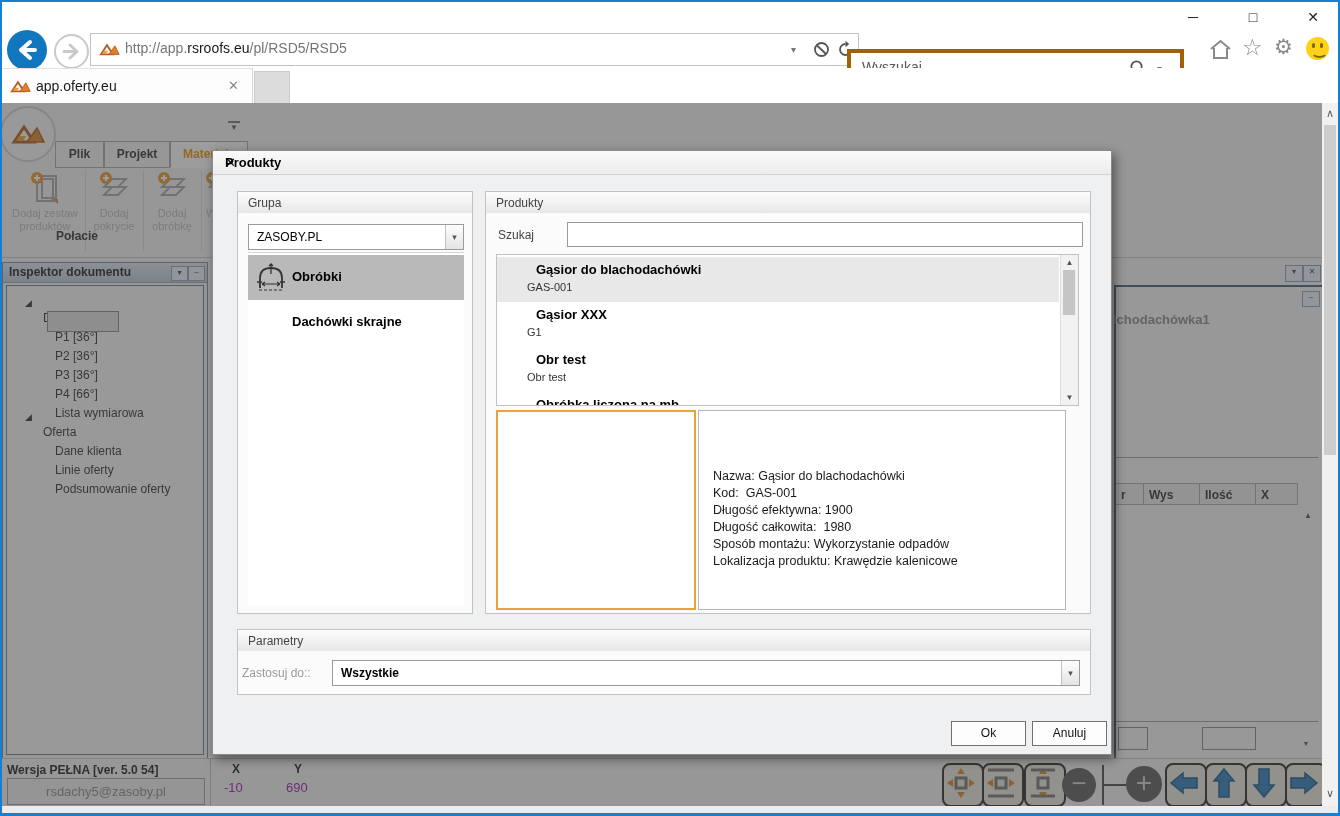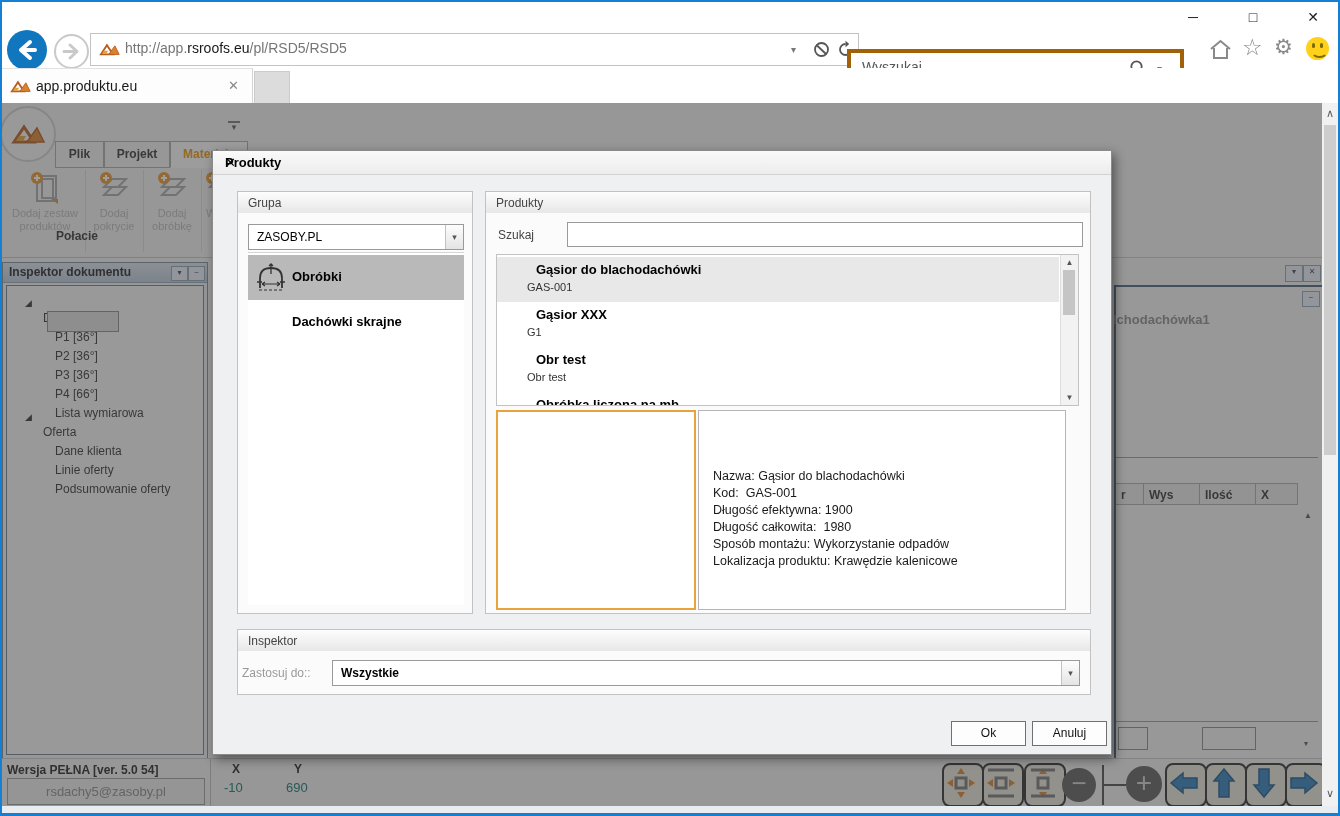--- a/index.html
+++ b/index.html
@@ -50,21 +50,21 @@
   .insp-body{position:absolute;left:3px;top:22px;width:196px;height:468px;border:1px solid #6d7d8d;background:#f4f4f4;}
   .tree-item{position:absolute;font-size:12px;color:#333;white-space:nowrap;margin-top:16px;}
   .tree-glyph{position:absolute;font-size:9px;color:#333;}
   .tree-sel{position:absolute;left:40px;top:144px;width:70px;height:19px;border:1px solid #8a8a8a;background:#dedede;}
   
   .statusbar{left:0;top:655px;width:1320px;height:48px;background:#f0f0f0;border-top:1px solid #c8c8c8;}
   .ver{position:absolute;left:5px;top:4px;font-weight:bold;font-size:12px;color:#222;}
   .acct{position:absolute;left:5px;top:19px;width:196px;height:25px;border:1px solid #9a9a9a;text-align:center;color:#8a8a8a;font-size:13px;line-height:25px;background:#ededed;}
   .vsep{position:absolute;left:208px;top:0;width:1px;height:48px;background:#bdbdbd;}
   .xy-lab{position:absolute;top:3px;font-size:12px;color:#222;font-weight:bold;}
-  .xy-val{position:absolute;top:21px;font-size:13px;color:#0f766e;}
+  .xy-val{position:absolute;top:21px;font-size:13px;color:#a21caf;}
   .sq-btn{position:absolute;top:660px;width:38px;height:40px;border:2px solid #2c2c2c;border-radius:8px;background:#e6e4da;z-index:10;}
   .zoom-circle{position:absolute;border-radius:50%;background:#5c5c5c;color:#cfcfcf;text-align:center;z-index:10;}
   
   .bgp-border{left:1112px;top:182px;width:206px;height:472px;border:2px solid #46627f;background:#f2f2f2;}
   .bgp-caption{position:absolute;font-weight:bold;font-size:13px;color:#8a8a8a;white-space:nowrap;}
   .bgp-th{position:absolute;top:380px;height:22px;background:#e9e9e9;border:1px solid #aaa;border-left:none;font-weight:bold;font-size:12px;color:#333;line-height:22px;padding-left:5px;box-sizing:border-box;}
   
   .bscroll{left:1322px;top:103px;width:16px;height:703px;background:#f1f1f1;}
   .bscroll .thumb{position:absolute;left:2px;top:22px;width:12px;height:330px;background:#cdcdcd;}
   .bscroll .arr{position:absolute;left:0;width:16px;text-align:center;color:#5a5a5a;font-size:11px;}
@@ -155,21 +155,21 @@
     </div>
   </div>
 
   <div class="ab tabbar">
     <div class="tab">
       <svg class="ab" style="left:8px;top:10px;" width="22" height="15" viewBox="0 0 36 24">
         <path d="M3 20 L13 5 L23 20 Z" fill="none" stroke="#b85c20" stroke-width="3"></path>
         <path d="M16 20 L26 6 L33 20 Z" fill="#d9822b" stroke="#b85c20" stroke-width="1.5"></path>
         <path d="M5 19 L12 19 L15 14 L8 14 Z" fill="#e2a23c"></path>
       </svg>
-      <span class="tab-title">app.produktu.eu</span>
+      <span class="tab-title">app.oferty.eu</span>
       <span class="tab-close">✕</span>
     </div>
     <div class="tab-stub"></div>
   </div>
 
   <div class="ab page">
 
     <div class="ab logo-circle">
       <svg class="ab" style="left:8px;top:14px;" width="38" height="24" viewBox="0 0 36 24">
         <path d="M3 20 L13 5 L23 20 Z" fill="none" stroke="#b85c20" stroke-width="3"></path>
@@ -399,21 +399,21 @@
       <div class="txt-box" style="left:212px;top:197px;width:368px;height:200px;">
         <div class="dline" style="top:58px;">Nazwa: Gąsior do blachodachówki</div>
         <div class="dline" style="top:75px;">Kod:  GAS-001</div>
         <div class="dline" style="top:92px;">Długość efektywna: 1900</div>
         <div class="dline" style="top:109px;">Długość całkowita:  1980</div>
         <div class="dline" style="top:126px;">Sposób montażu: Wykorzystanie odpadów</div>
         <div class="dline" style="top:143px;">Lokalizacja produktu: Krawędzie kalenicowe</div>
       </div>
     </div>
 
-    <div class="phead" style="left:24px;top:478px;width:854px;">Inspektor</div>
+    <div class="phead" style="left:24px;top:478px;width:854px;">Parametry</div>
     <div class="pbody" style="left:24px;top:500px;width:854px;height:44px;">
       <span class="apply-lab" style="left:4px;top:15px;">Zastosuj do::</span>
       <div class="ddown" style="left:94px;top:9px;width:748px;height:26px;">
         <span class="val" style="font-weight:bold;">Wszystkie</span>
         <span class="ddbtn" style="line-height:24px;">▾</span>
       </div>
     </div>
 
     <div class="dlg-btn" style="left:738px;top:570px;">Ok</div>
     <div class="dlg-btn" style="left:819px;top:570px;">Anuluj</div>

